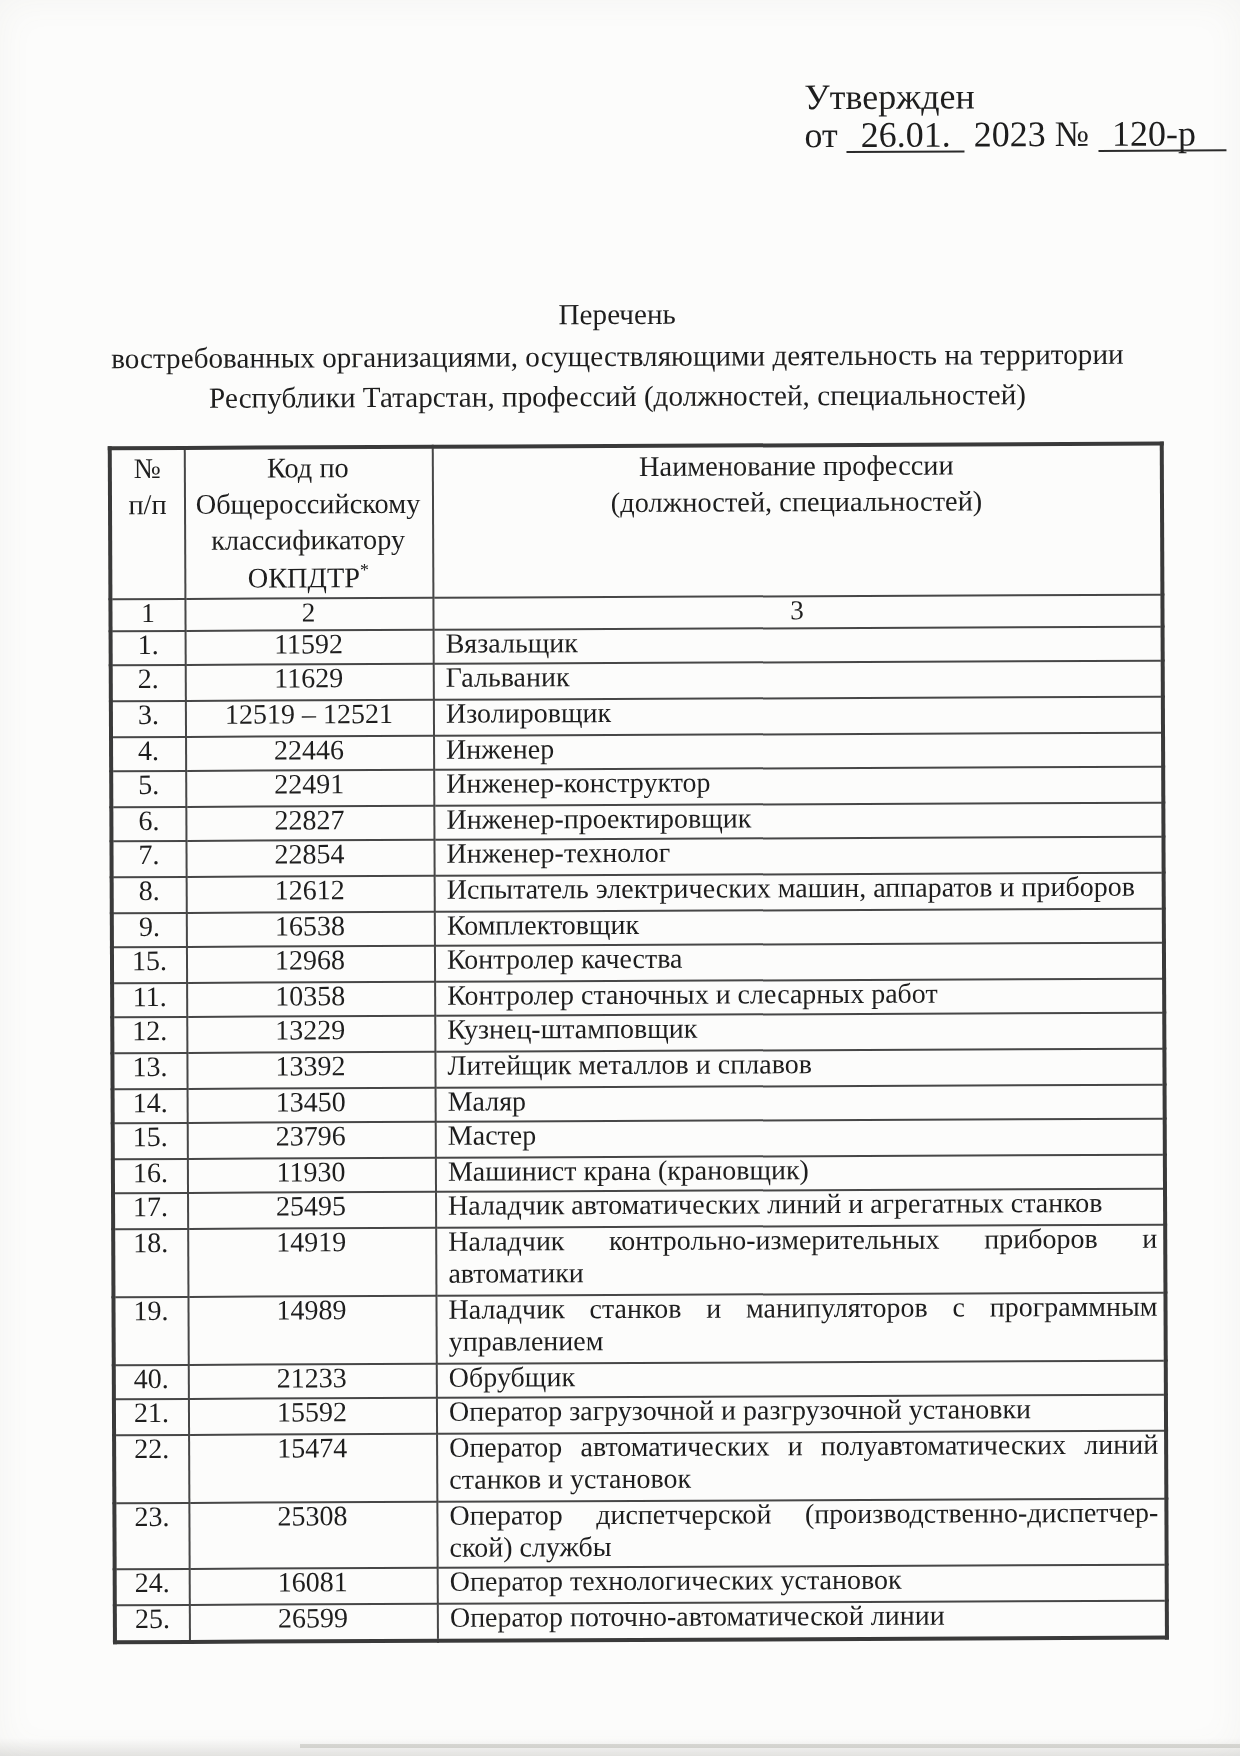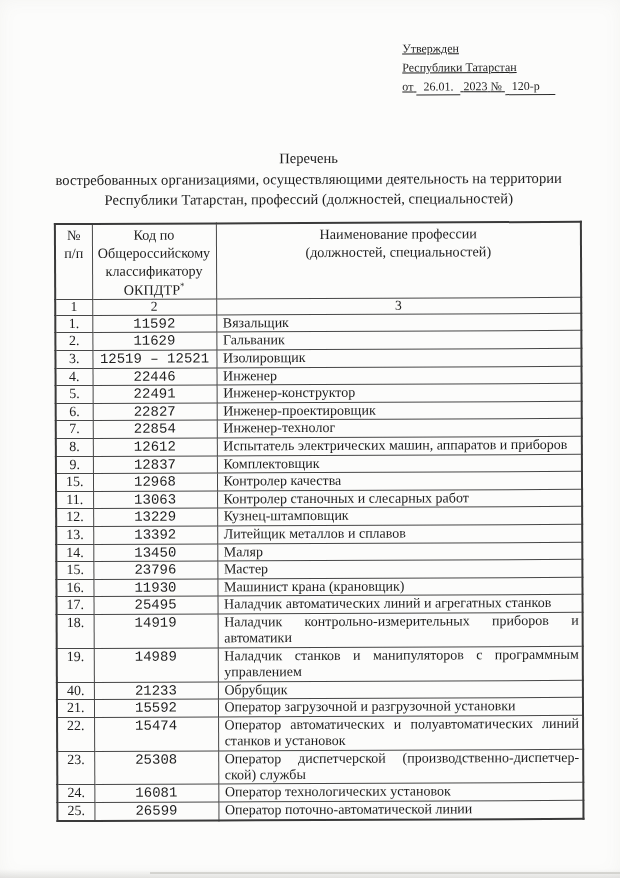--- a/index.html
+++ b/index.html
@@ -25,21 +25,21 @@
     background:#dcdcd8; pointer-events:none;
   }
   .scan-content {
     position:absolute; inset:0;
     transform:rotate(-0.25deg);
     transform-origin:310px 480px;
   }
   
   .approval {
     position:absolute; top:40px; left:404px;
-    font-size:12px; line-height:19px; white-space:nowrap;text-decoration:underline;
+    font-size:18px; line-height:19px; white-space:nowrap;
   }
   .approval .fill {
     display:inline-block;
     border-bottom:1.2px solid #2b2b2b;
     padding:0 7px; line-height:15px;
   }
   .approval .fill.num { padding-right:15px; }
   
   .doc-title {
     position:absolute; top:148px; left:0; width:620px;
@@ -63,40 +63,39 @@
   .tbl thead tr.hdr th sup { font-size:9px; line-height:0; }
   .tbl thead tr.colnum td {
     text-align:center; font-size:13.6px;
     height:15px; line-height:14px; padding:0;
   }
   .tbl tbody td {
     font-size:14px; line-height:16.4px;
     height:16.6px; padding:0 2px; vertical-align:top;
   }
   .tbl tbody td.cnum  { text-align:center; }
-  .tbl tbody td.ccode { text-align:center;font-family:Liberation Mono, monospace; }
+  .tbl tbody td.ccode { text-align:center; }
   .tbl tbody td.cname {
     text-align:left; padding-left:6px; padding-right:3px;
     white-space:nowrap; overflow:hidden;
   }
   .tbl tbody td.cname .jline {
     white-space:nowrap;
     text-align:justify; text-align-last:justify;
   }
   .tbl tbody td.cname .jline.last { text-align-last:left; }
 </style>
 </head>
 <body>
 
 <div class="sheet">
   <div class="scan-content">
 
     <div class="approval">
       <div>Утвержден</div>
-      <div>Республики Татарстан</div>
       <div class="dateline"><span>от</span> <span class="fill">26.01.</span> <span>2023</span> <span>№</span> <span class="fill num">120-р</span></div>
     </div>
 
     <div class="doc-title">
       <div>Перечень</div>
       <div>востребованных организациями, осуществляющими деятельность на территории</div>
       <div>Республики Татарстан, профессий (должностей, специальностей)</div>
     </div>
 
     <table class="tbl">
@@ -161,33 +160,33 @@
   </tr>
 
   <tr>
     <td class="cnum">8.</td>
     <td class="ccode">12612</td>
     <td class="cname">Испытатель электрических машин, аппаратов и приборов</td>
   </tr>
 
   <tr>
     <td class="cnum">9.</td>
-    <td class="ccode">12837</td>
+    <td class="ccode">16538</td>
     <td class="cname">Комплектовщик</td>
   </tr>
 
   <tr>
     <td class="cnum">15.</td>
     <td class="ccode">12968</td>
     <td class="cname">Контролер качества</td>
   </tr>
 
   <tr>
     <td class="cnum">11.</td>
-    <td class="ccode">13063</td>
+    <td class="ccode">10358</td>
     <td class="cname">Контролер станочных и слесарных работ</td>
   </tr>
 
   <tr>
     <td class="cnum">12.</td>
     <td class="ccode">13229</td>
     <td class="cname">Кузнец-штамповщик</td>
   </tr>
 
   <tr>

